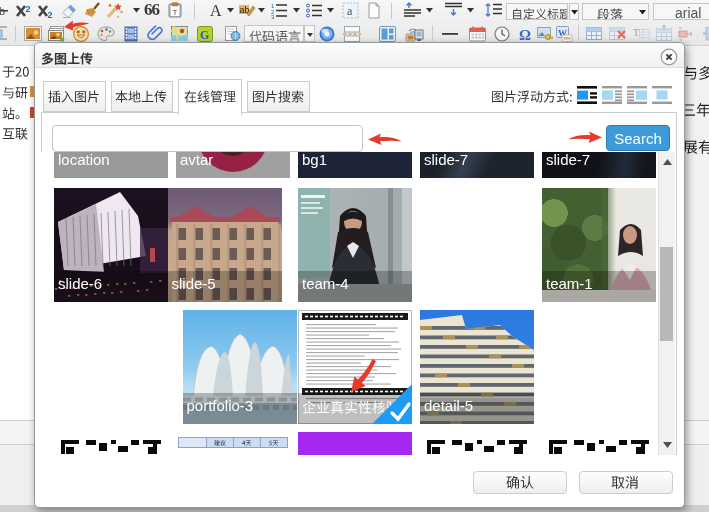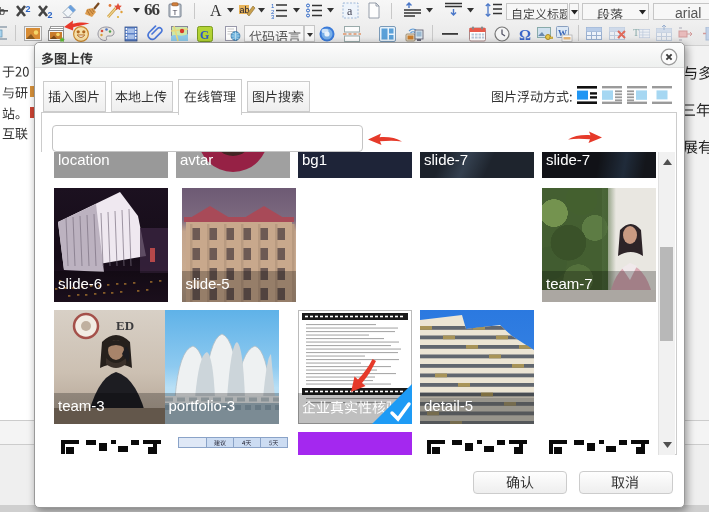--- a/index.html
+++ b/index.html
@@ -572,20 +572,21 @@
 <div style="position:absolute;left:333px;top:90px;">
         <svg style="display:block" width="34" height="14" viewBox="0 0 34 14">
           <path d="M0 6.5 L13 0.5 L11.5 4.2 C21 3.6 28 5 34 8.5 C26.5 7.2 19 7.6 12 8.2 L13.5 12 Z" fill="#e63a2a"></path>
         </svg>
       </div>
 <div style="position:absolute;left:533px;top:88px;">
         <svg style="display:block" width="34" height="14" viewBox="0 0 34 14">
           <path d="M34 6.5 L21 0.5 L22.5 4.2 C13 3.6 6 5 0 8.5 C7.5 7.2 15 7.6 22 8.2 L20.5 12 Z" fill="#e63a2a"></path>
         </svg>
       </div>
+<div class="abs" style="left:571px;top:82px;width:64px;height:26px;background:#3d9bdc;border:1px solid #2a7ab5;border-radius:4px;color:#fff;font-size:15px;display:flex;align-items:center;justify-content:center">Search</div>
 </div>
 <div class="abs" style="left:40.5px;top:152px;width:634.5px;height:303px;overflow:hidden;background:#fff">
 <div class="thumb" style="left:13.5px;top:-88px">
         <div class="abs" style="inset:0;background:#cdcdcd"></div>
         <div class="lbar"></div>
         <div class="ltxt">location</div>
       </div>
 <div class="thumb" style="left:135.5px;top:-88px">
         <div class="abs" style="inset:0;background:#d6d6d6"></div>
         <div class="abs" style="left:22px;top:38px;width:70px;height:70px;border-radius:50%;background:#c92d5d"></div>
@@ -648,21 +649,21 @@
             <rect x="36" y="97" width="2.4" height="1.8"></rect>
             <rect x="49" y="104" width="2.4" height="1.8"></rect>
             <rect x="62" y="95" width="2.4" height="1.8"></rect>
           </g>
           <rect x="86" y="40" width="28" height="45" fill="#3a2440" opacity="0.8"></rect>
           <rect x="96" y="60" width="5" height="14" fill="#b5484a"></rect>
         </svg>
         <div class="lbar"></div>
         <div class="ltxt">slide-6</div>
       </div>
-<div class="thumb" style="left:141px;top:36px">
+<div class="thumb" style="left:127px;top:36px">
         <div class="abs" style="inset:0;background:linear-gradient(180deg,#6d5a74 0%,#7d6a80 28%,#c3a48c 38%,#c9ab90 70%,#b39a84 100%)"></div>
         <svg style="display:block;position:absolute;left:0;top:0" width="114" height="114" viewBox="0 0 114 114">
           <g fill="#a84a58">
             <polygon points="8,30 28,18 48,30"></polygon>
             <polygon points="62,30 82,18 102,30"></polygon>
             <rect x="2" y="29" width="110" height="5"></rect>
           </g>
           <rect x="4" y="34" width="106" height="80" fill="#c8a88c"></rect>
           <g fill="#6d5a54">
             <rect x="10" y="40" width="8" height="12"></rect>
@@ -696,53 +697,57 @@
             <rect x="42" y="36" width="2.5" height="78"></rect>
             <rect x="59" y="36" width="2.5" height="78"></rect>
             <rect x="76" y="36" width="2.5" height="78"></rect>
             <rect x="93" y="36" width="2.5" height="78"></rect>
             <rect x="110" y="36" width="2.5" height="78"></rect>
           </g>
         </svg>
         <div class="lbar"></div>
         <div class="ltxt">slide-5</div>
       </div>
+<div class="thumb" style="left:257.5px;top:36px">
+        <div class="abs" style="inset:0;background:linear-gradient(90deg,#afb7b8,#a2abad)"></div>
+        <div class="abs" style="left:0;top:0;width:32px;height:90px;background:#8fb3af"></div>
+        <div class="abs" style="left:3px;top:7px;width:24px;height:3px;background:#eef4f2"></div>
+        <div class="abs" style="left:3px;top:14px;width:19px;height:2px;background:#dce8e4"></div>
+        <div class="abs" style="left:3px;top:19px;width:22px;height:2px;background:#dce8e4"></div>
+        <div class="abs" style="left:3px;top:24px;width:17px;height:2px;background:#dce8e4"></div>
+        <div class="abs" style="left:90px;top:0;width:5px;height:114px;background:#878e92"></div>
+        <div class="abs" style="left:104px;top:0;width:10px;height:114px;background:#c2c7ca"></div>
+        <svg style="display:block;position:absolute;left:0;top:0" width="114" height="114" viewBox="0 0 114 114">
+          <path d="M42 28 Q55 12 68 28 L70 58 Q55 48 40 58 Z" fill="#1f191c"></path>
+          <ellipse cx="55" cy="34" rx="9" ry="11" fill="#c89a7e"></ellipse>
+          <path d="M46 27 Q55 20 64 27 L64 33 Q55 28 46 33 Z" fill="#1f191c"></path>
+          <path d="M40 44 Q55 36 70 44 L78 80 Q55 70 34 80 Z" fill="#231d20"></path>
+          <path d="M28 114 Q34 62 55 56 Q78 62 84 114 Z" fill="#2a2d33"></path>
+          <path d="M49 58 L55 70 L61 58 L55 54 Z" fill="#e8e8ea"></path>
+          <rect x="0" y="96" width="114" height="18" fill="#9aa0a2"></rect>
+        </svg>
+        <div class="lbar"></div>
+        <div class="ltxt">team-4</div>
+      </div>
 <div class="thumb" style="left:501.5px;top:36px">
         <div class="abs" style="inset:0;background:#e9e7e1"></div>
         <div class="abs" style="left:0;top:0;width:66px;height:114px;background:radial-gradient(circle 14px at 18% 22%,#74934f 98%,transparent),radial-gradient(circle 16px at 60% 10%,#44602f 98%,transparent),radial-gradient(circle 18px at 40% 48%,#3a5229 98%,transparent),radial-gradient(circle 13px at 80% 35%,#5d7c44 98%,transparent),radial-gradient(circle 17px at 12% 66%,#415c30 98%,transparent),radial-gradient(circle 15px at 55% 80%,#54713c 98%,transparent),#445f31"></div>
         <div class="abs" style="left:60px;top:0;width:14px;height:114px;background:linear-gradient(90deg,rgba(76,104,58,0.9),rgba(233,231,225,0))"></div>
         <svg style="display:block;position:absolute;left:0;top:0" width="114" height="114" viewBox="0 0 114 114">
           <path d="M78 42 Q89 30 99 42 L101 68 Q89 60 76 68 Z" fill="#2d2428"></path>
           <ellipse cx="88" cy="47" rx="7" ry="9" fill="#c99a82"></ellipse>
           <path d="M95 52 Q100 58 96 63 L91 56 Z" fill="#2d2428"></path>
           <path d="M66 114 Q72 82 88 76 Q106 82 112 114 Z" fill="#d9aab4"></path>
           <path d="M80 80 L88 92 L95 78 L88 75 Z" fill="#f0e9eb"></path>
           <rect x="0" y="102" width="114" height="12" fill="#e4dfd8"></rect>
         </svg>
         <div class="lbar"></div>
-        <div class="ltxt">team-7</div>
-      </div>
-<div class="thumb" style="left:13.5px;top:158px">
-        <div class="abs" style="inset:0;background:linear-gradient(180deg,#d8d0c6 0%,#ccc0b2 55%,#b0a091 100%)"></div>
-        <svg style="display:block;position:absolute;left:0;top:0" width="114" height="114" viewBox="0 0 114 114">
-          <text x="62" y="20" font-size="13" font-weight="bold" fill="#3a3a3c" font-family="Liberation Serif">ED</text>
-          <circle cx="32" cy="16" r="12" fill="#f2ece4" stroke="#a4504a" stroke-width="2.5"></circle>
-          <circle cx="32" cy="16" r="5" fill="#c0b0a0"></circle>
-          <path d="M48 32 Q62 18 76 32 L78 58 Q62 50 46 58 Z" fill="#26201c"></path>
-          <ellipse cx="62" cy="40" rx="8" ry="10" fill="#a8846a"></ellipse>
-          <path d="M53 34 Q62 26 71 34 L71 38 Q62 32 53 38 Z" fill="#26201c"></path>
-          <path d="M52 48 Q62 58 72 48 L72 54 Q62 62 52 54 Z" fill="#3a302a"></path>
-          <path d="M32 114 Q42 68 62 62 Q84 68 94 114 Z" fill="#1d1d22"></path>
-          <path d="M72 36 Q78 44 74 52 L68 44 Z" fill="#1d1d22"></path>
-          <rect x="0" y="98" width="114" height="16" fill="#847464"></rect>
-        </svg>
-        <div class="lbar"></div>
-        <div class="ltxt">team-3</div>
-      </div>
-<div class="thumb" style="left:124px;top:158px">
+        <div class="ltxt">team-1</div>
+      </div>
+<div class="thumb" style="left:142px;top:158px">
         <div class="abs" style="inset:0;background:linear-gradient(180deg,#5fb2e8 0%,#8ecaf0 50%,#b8dff5 68%)"></div>
         <svg style="display:block;position:absolute;left:0;top:0" width="114" height="114" viewBox="0 0 114 114">
           <g fill="#eef1f2" stroke="#b0bcc4" stroke-width="0.8">
             <path d="M10 88 Q14 40 28 36 Q40 40 44 88 Z"></path>
             <path d="M38 88 Q44 28 57 24 Q70 28 76 88 Z"></path>
             <path d="M70 88 Q76 40 90 36 Q102 40 106 88 Z"></path>
           </g>
           <g fill="#ccd5da">
             <path d="M30 88 Q34 44 42 42 Q48 46 50 88 Z"></path>
             <path d="M62 88 Q66 34 72 32 Q78 36 80 88 Z"></path>

